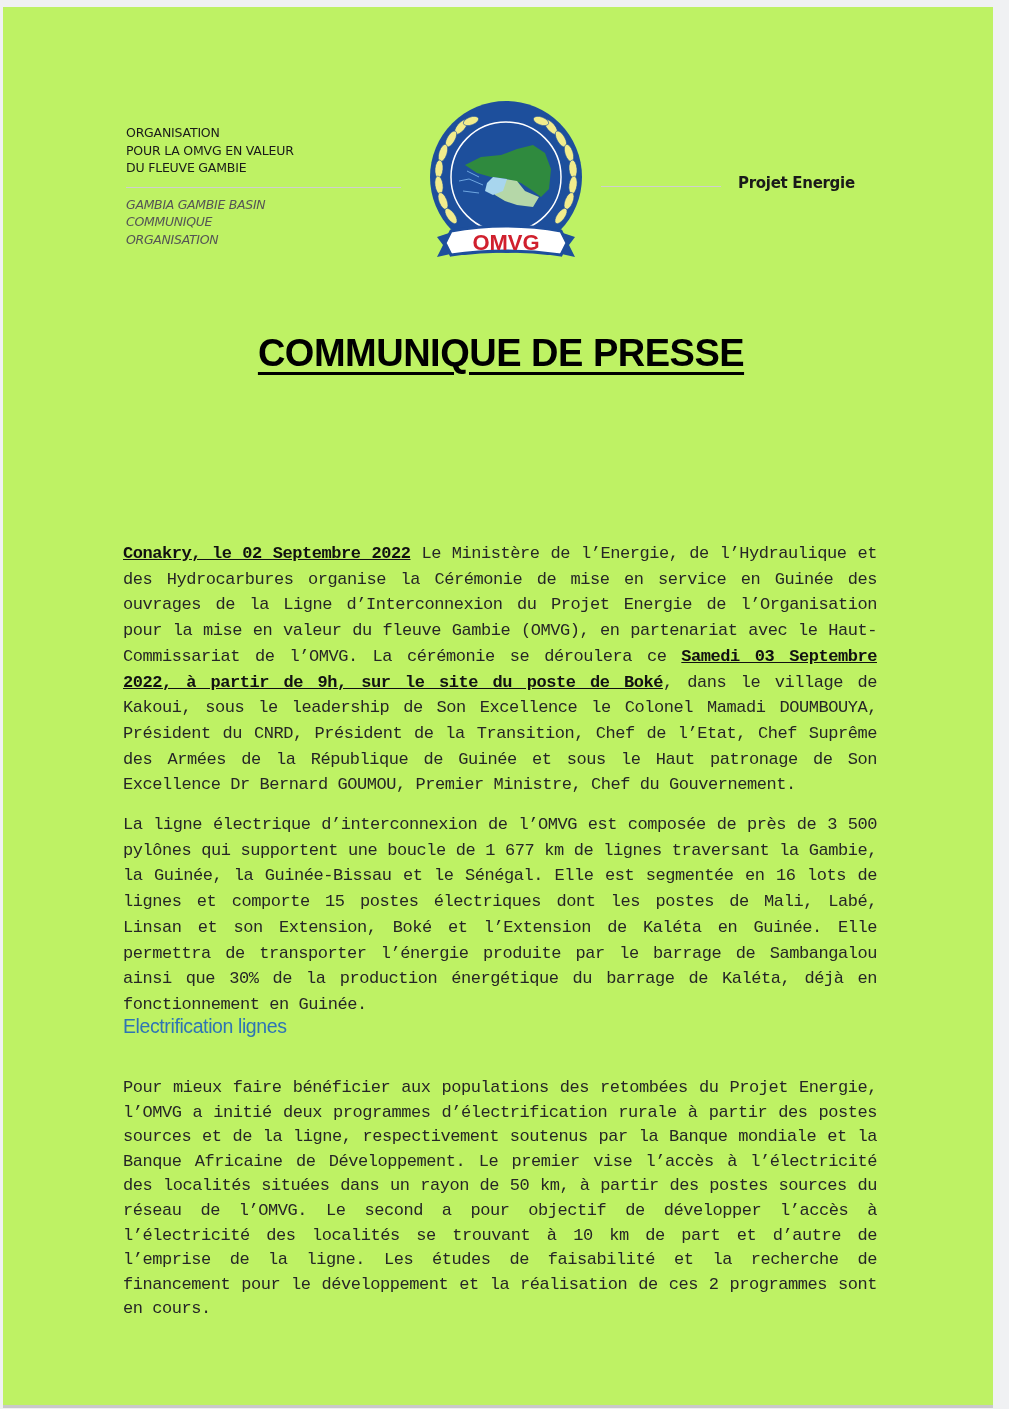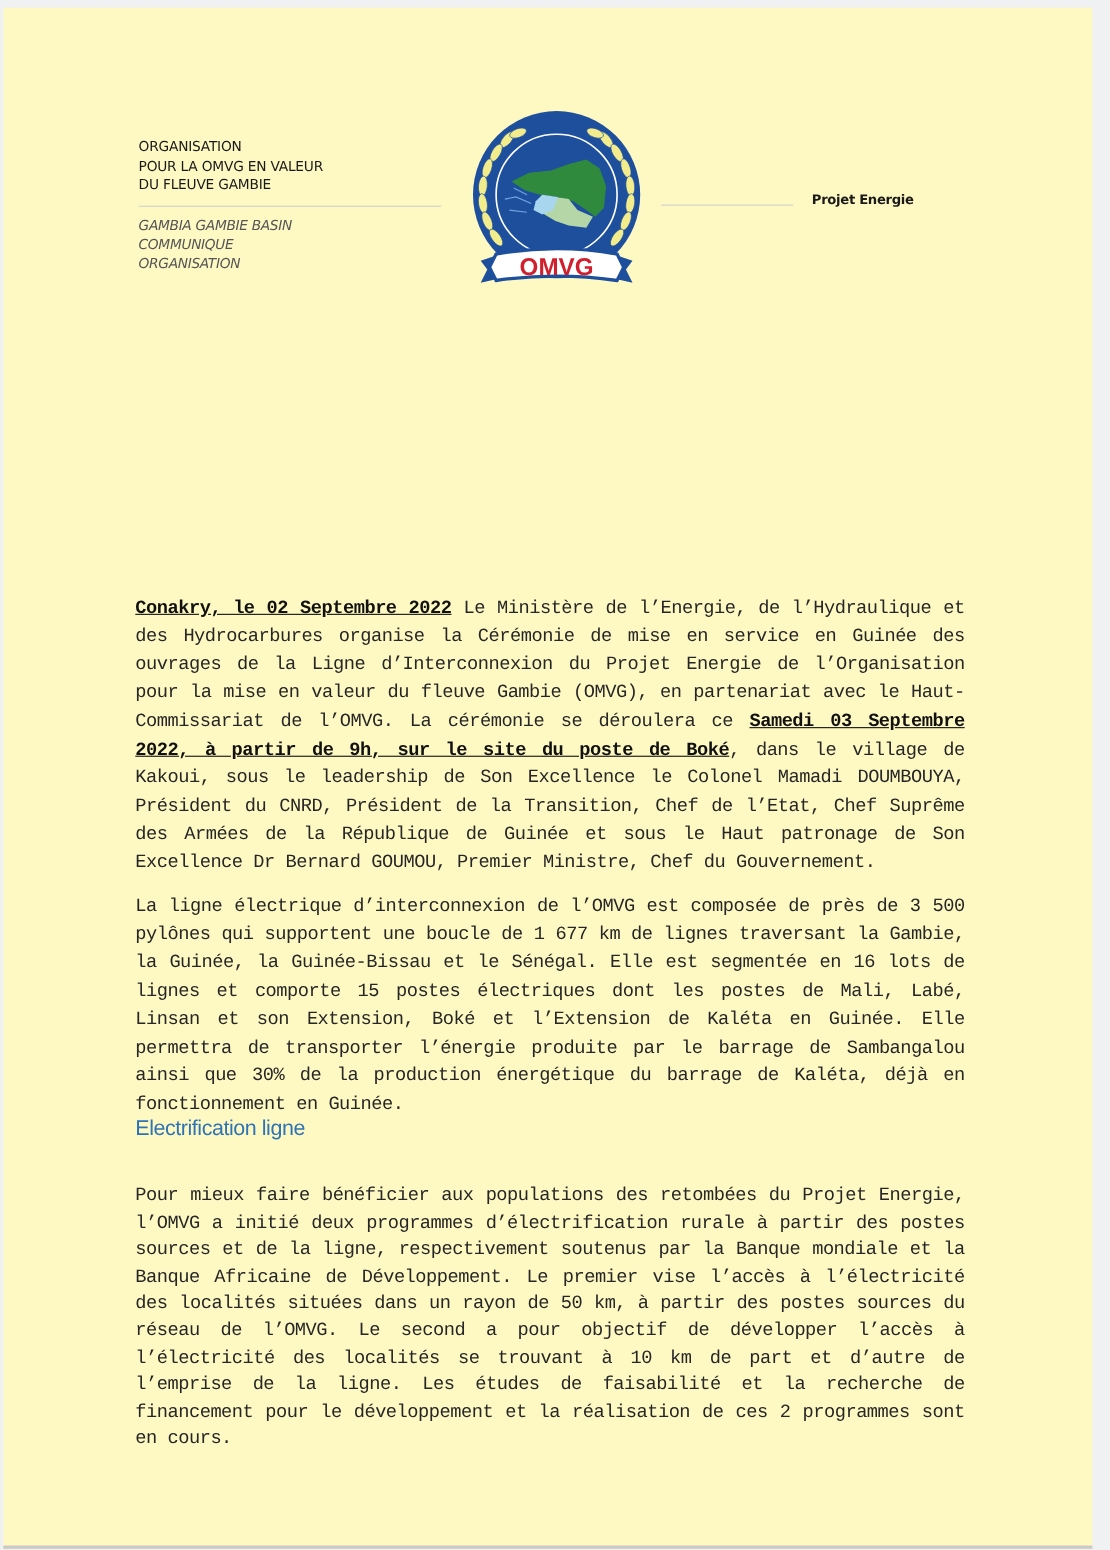--- a/index.html
+++ b/index.html
@@ -7,21 +7,21 @@
     width: 1009px; height: 1409px;
     background: #f0f1f3;
     position: relative;
     overflow: hidden;
     font-family: "Liberation Sans", sans-serif;
   }
   .page {
     position: absolute;
     left: 3px; top: 7px;
     width: 990px; height: 1398px;
-    background: #fef9c3;
+    background: #bef264;
     border-bottom: 3px solid #c9c9c9;
   }
   .org {
     position: absolute;
     left: 123px; top: 117px;
     width: 275px;
     font-family: "DejaVu Sans", sans-serif;
   }
   .org-fr {
     font-size: 12.5px; line-height: 17.5px; color: #1a1a1a; font-weight: 500;
@@ -34,21 +34,21 @@
   }
   .logo {
     position: absolute; left: 418px; top: 92px; width: 170px; height: 170px;
   }
   .right-rule {
     position: absolute; left: 598px; top: 179px; width: 120px; height: 1px; background: #cfcfcf;
   }
   .projet {
     position: absolute; left: 735px; top: 167px;
     font-family: "DejaVu Sans", sans-serif;
-    font-size: 12px; font-weight: bold; color: #1a1a1a;
+    font-size: 15px; font-weight: bold; color: #1a1a1a;
     letter-spacing: -0.3px;
   }
   .title {
     position: absolute; left: 0; width: 996px; top: 325px;
     text-align: center;
     font-family: "Liberation Sans", sans-serif;
     font-size: 38px; font-weight: bold; color: #000;
     letter-spacing: -0.5px;
   }
   .title span { text-decoration: underline; text-decoration-thickness: 3px; text-underline-offset: 6px; }
@@ -126,23 +126,26 @@
       <path d="M38 82 L48 80 L62 86 M42 92 L58 94 M46 72 L58 78" stroke="#6ea6e0" stroke-width="1" fill="none"></path>
     </g>
     <path d="M16 138 L34 132 L34 154 L16 158 L22 146 Z M154 138 L136 132 L136 154 L154 158 L148 146 Z" fill="#1d4f9c"></path>
     <path d="M30 132 Q85 122 140 132 L146 144 L140 156 Q85 148 30 156 L24 144 Z" fill="#ffffff" stroke="#1d4f9c" stroke-width="3"></path>
     <text x="85" y="151" text-anchor="middle" font-family="Liberation Sans, sans-serif" font-weight="bold" font-size="22" fill="#d0202e">OMVG</text>
   </svg>
 
   <div class="right-rule"></div>
   <div class="projet">Projet Energie</div>
 
+  <div class="title">
+    <span>COMMUNIQUE DE PRESSE</span>
+  </div>
 
 
   <div class="body-text p1"><span class="b-u">Conakry, le 02 Septembre 2022</span><span> Le Ministère de l’Energie, de l’Hydraulique et des Hydrocarbures organise la Cérémonie de mise en service en Guinée des ouvrages de la Ligne d’Interconnexion du Projet Energie de l’Organisation pour la mise en valeur du fleuve Gambie (OMVG), en partenariat avec le Haut-Commissariat de l’OMVG. La cérémonie se déroulera ce </span><span class="b-u">Samedi 03 Septembre 2022, à partir de 9h, sur le site du poste de Boké</span><span>, dans le village de Kakoui, sous le leadership de Son Excellence le Colonel Mamadi DOUMBOUYA, Président du CNRD, Président de la Transition, Chef de l’Etat, Chef Suprême des Armées de la République de Guinée et sous le Haut patronage de Son Excellence Dr Bernard GOUMOU, Premier Ministre, Chef du Gouvernement.</span></div>
 
   <div class="body-text p2">La ligne électrique d’interconnexion de l’OMVG est composée de près de 3 500 pylônes qui supportent une boucle de 1 677 km de lignes traversant la Gambie, la Guinée, la Guinée-Bissau et le Sénégal. Elle est segmentée en 16 lots de lignes et comporte 15 postes électriques dont les postes de Mali, Labé, Linsan et son Extension, Boké et l’Extension de Kaléta en Guinée. Elle permettra de transporter l’énergie produite par le barrage de Sambangalou ainsi que 30% de la production énergétique du barrage de Kaléta, déjà en fonctionnement en Guinée.</div>
 
-  <div class="section-title">Electrification ligne</div>
+  <div class="section-title">Electrification lignes</div>
 
   <div class="body-text p3">Pour mieux faire bénéficier aux populations des retombées du Projet Energie, l’OMVG a initié deux programmes d’électrification rurale à partir des postes sources et de la ligne, respectivement soutenus par la Banque mondiale et la Banque Africaine de Développement. Le premier vise l’accès à l’électricité des localités situées dans un rayon de 50 km, à partir des postes sources du réseau de l’OMVG. Le second a pour objectif de développer l’accès à l’électricité des localités se trouvant à 10 km de part et d’autre de l’emprise de la ligne. Les études de faisabilité et la recherche de financement pour le développement et la réalisation de ces 2 programmes sont en cours.</div>
 
 </div>
 
 </body></html>

